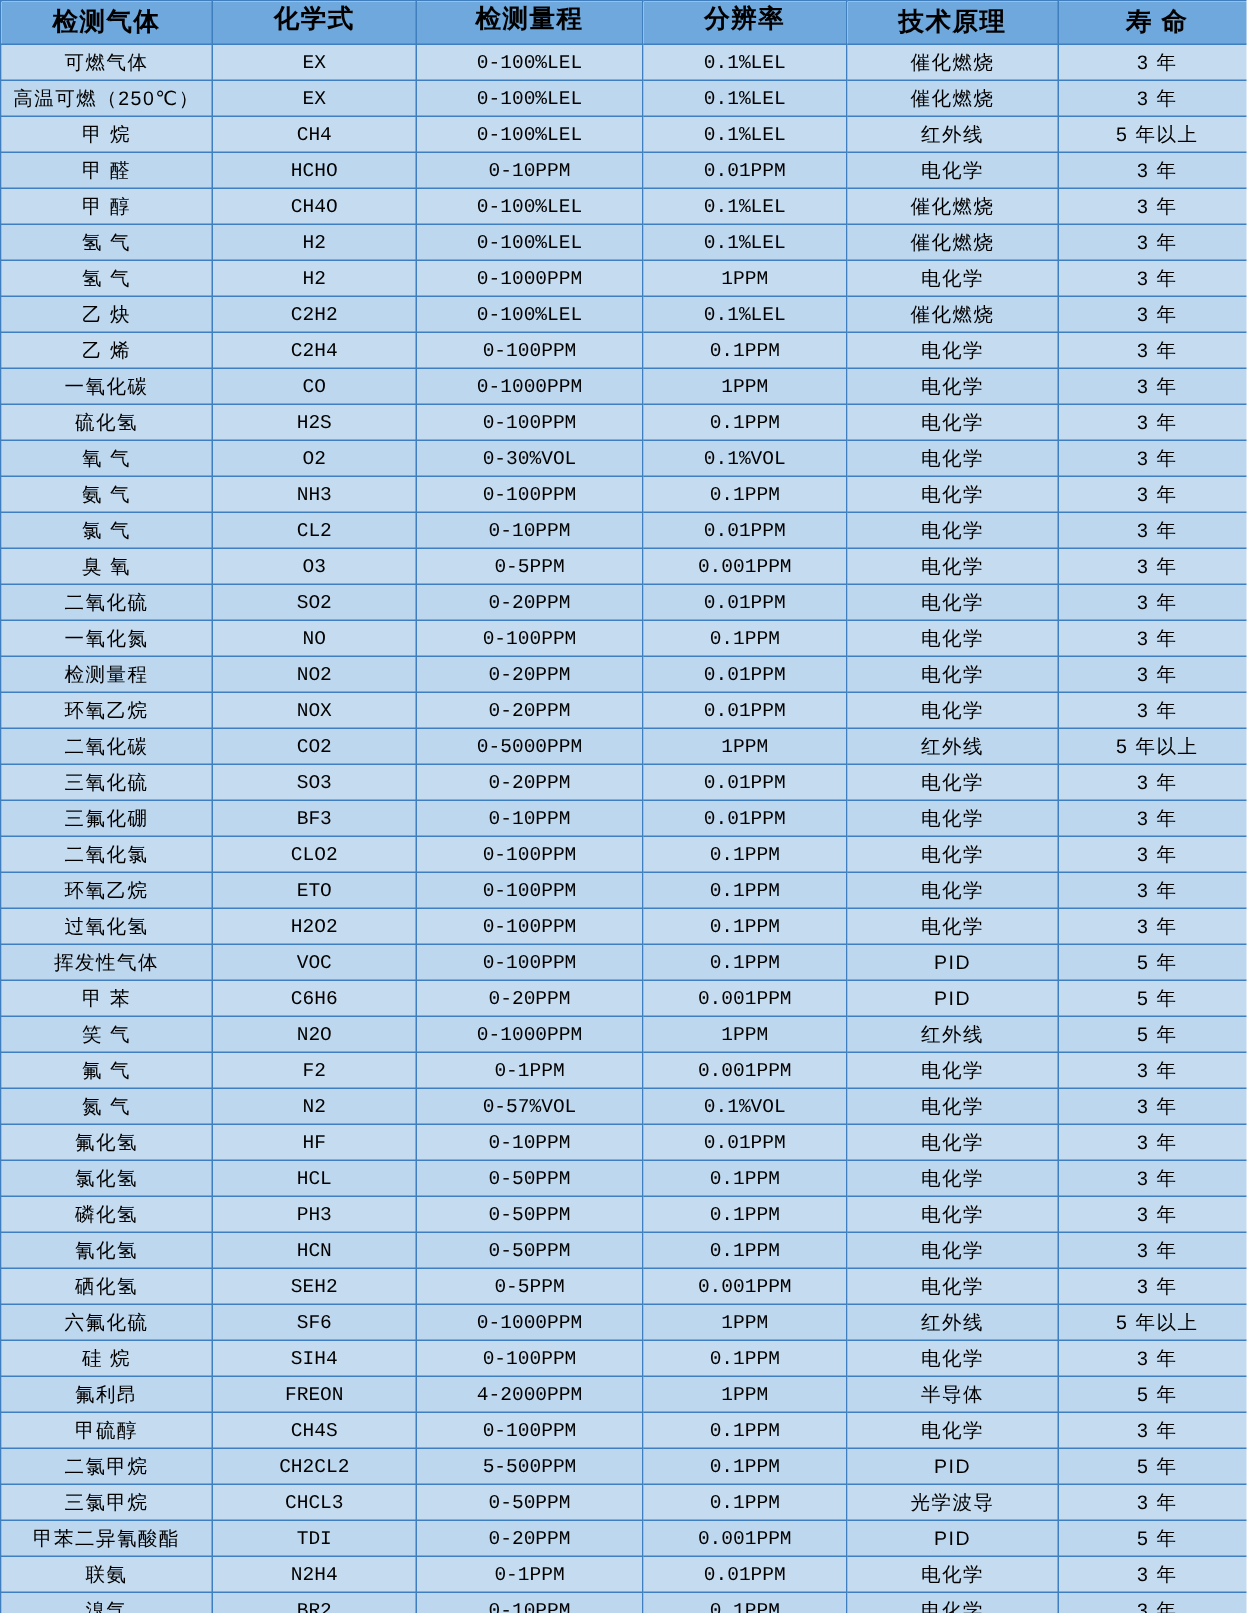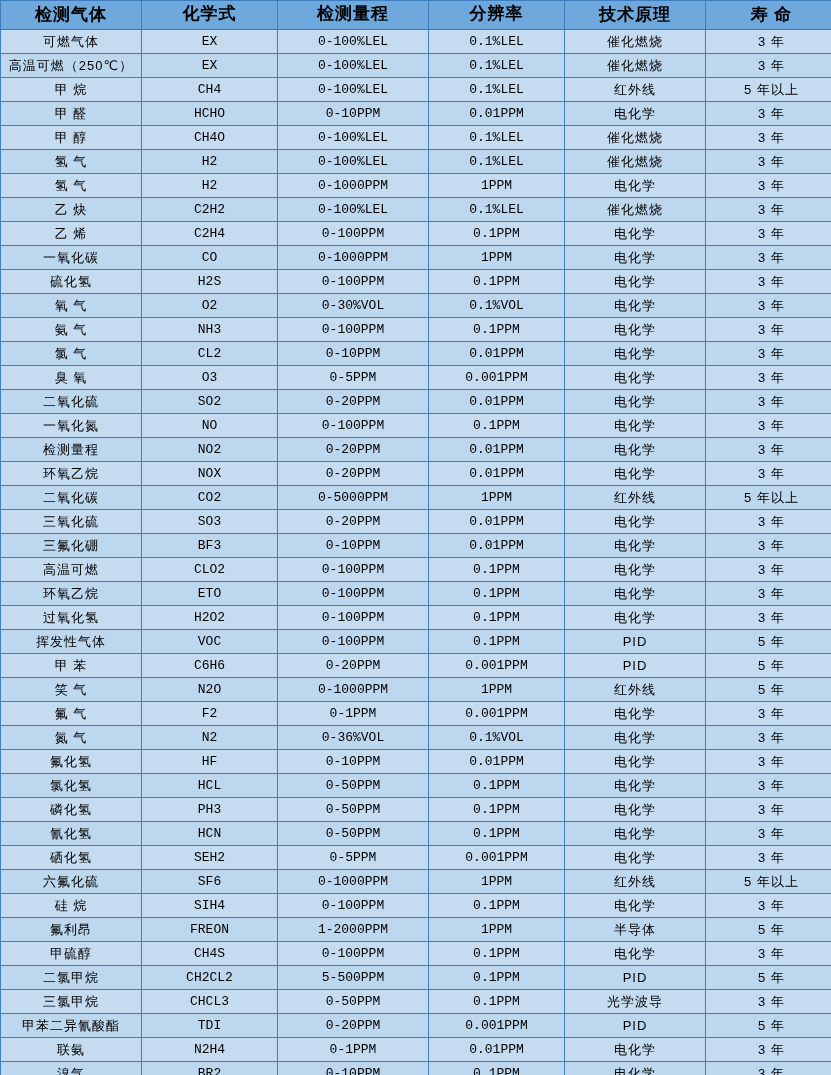--- a/index.html
+++ b/index.html
@@ -235,21 +235,21 @@
       </tr>
       <tr>
         <td class="c-name">三氟化硼</td>
         <td class="c-form">BF3</td>
         <td class="c-range">0-10PPM</td>
         <td class="c-res">0.01PPM</td>
         <td class="c-prin">电化学</td>
         <td class="c-life">3 年</td>
       </tr>
       <tr>
-        <td class="c-name">高温可燃</td>
+        <td class="c-name">二氧化氯</td>
         <td class="c-form">CLO2</td>
         <td class="c-range">0-100PPM</td>
         <td class="c-res">0.1PPM</td>
         <td class="c-prin">电化学</td>
         <td class="c-life">3 年</td>
       </tr>
       <tr>
         <td class="c-name">环氧乙烷</td>
         <td class="c-form">ETO</td>
         <td class="c-range">0-100PPM</td>
@@ -293,21 +293,21 @@
         <td class="c-name">氟 气</td>
         <td class="c-form">F2</td>
         <td class="c-range">0-1PPM</td>
         <td class="c-res">0.001PPM</td>
         <td class="c-prin">电化学</td>
         <td class="c-life">3 年</td>
       </tr>
       <tr>
         <td class="c-name">氮 气</td>
         <td class="c-form">N2</td>
-        <td class="c-range">0-36%VOL</td>
+        <td class="c-range">0-57%VOL</td>
         <td class="c-res">0.1%VOL</td>
         <td class="c-prin">电化学</td>
         <td class="c-life">3 年</td>
       </tr>
       <tr>
         <td class="c-name">氟化氢</td>
         <td class="c-form">HF</td>
         <td class="c-range">0-10PPM</td>
         <td class="c-res">0.01PPM</td>
         <td class="c-prin">电化学</td>
@@ -357,21 +357,21 @@
         <td class="c-name">硅 烷</td>
         <td class="c-form">SIH4</td>
         <td class="c-range">0-100PPM</td>
         <td class="c-res">0.1PPM</td>
         <td class="c-prin">电化学</td>
         <td class="c-life">3 年</td>
       </tr>
       <tr>
         <td class="c-name">氟利昂</td>
         <td class="c-form">FREON</td>
-        <td class="c-range">1-2000PPM</td>
+        <td class="c-range">4-2000PPM</td>
         <td class="c-res">1PPM</td>
         <td class="c-prin">半导体</td>
         <td class="c-life">5 年</td>
       </tr>
       <tr>
         <td class="c-name">甲硫醇</td>
         <td class="c-form">CH4S</td>
         <td class="c-range">0-100PPM</td>
         <td class="c-res">0.1PPM</td>
         <td class="c-prin">电化学</td>

